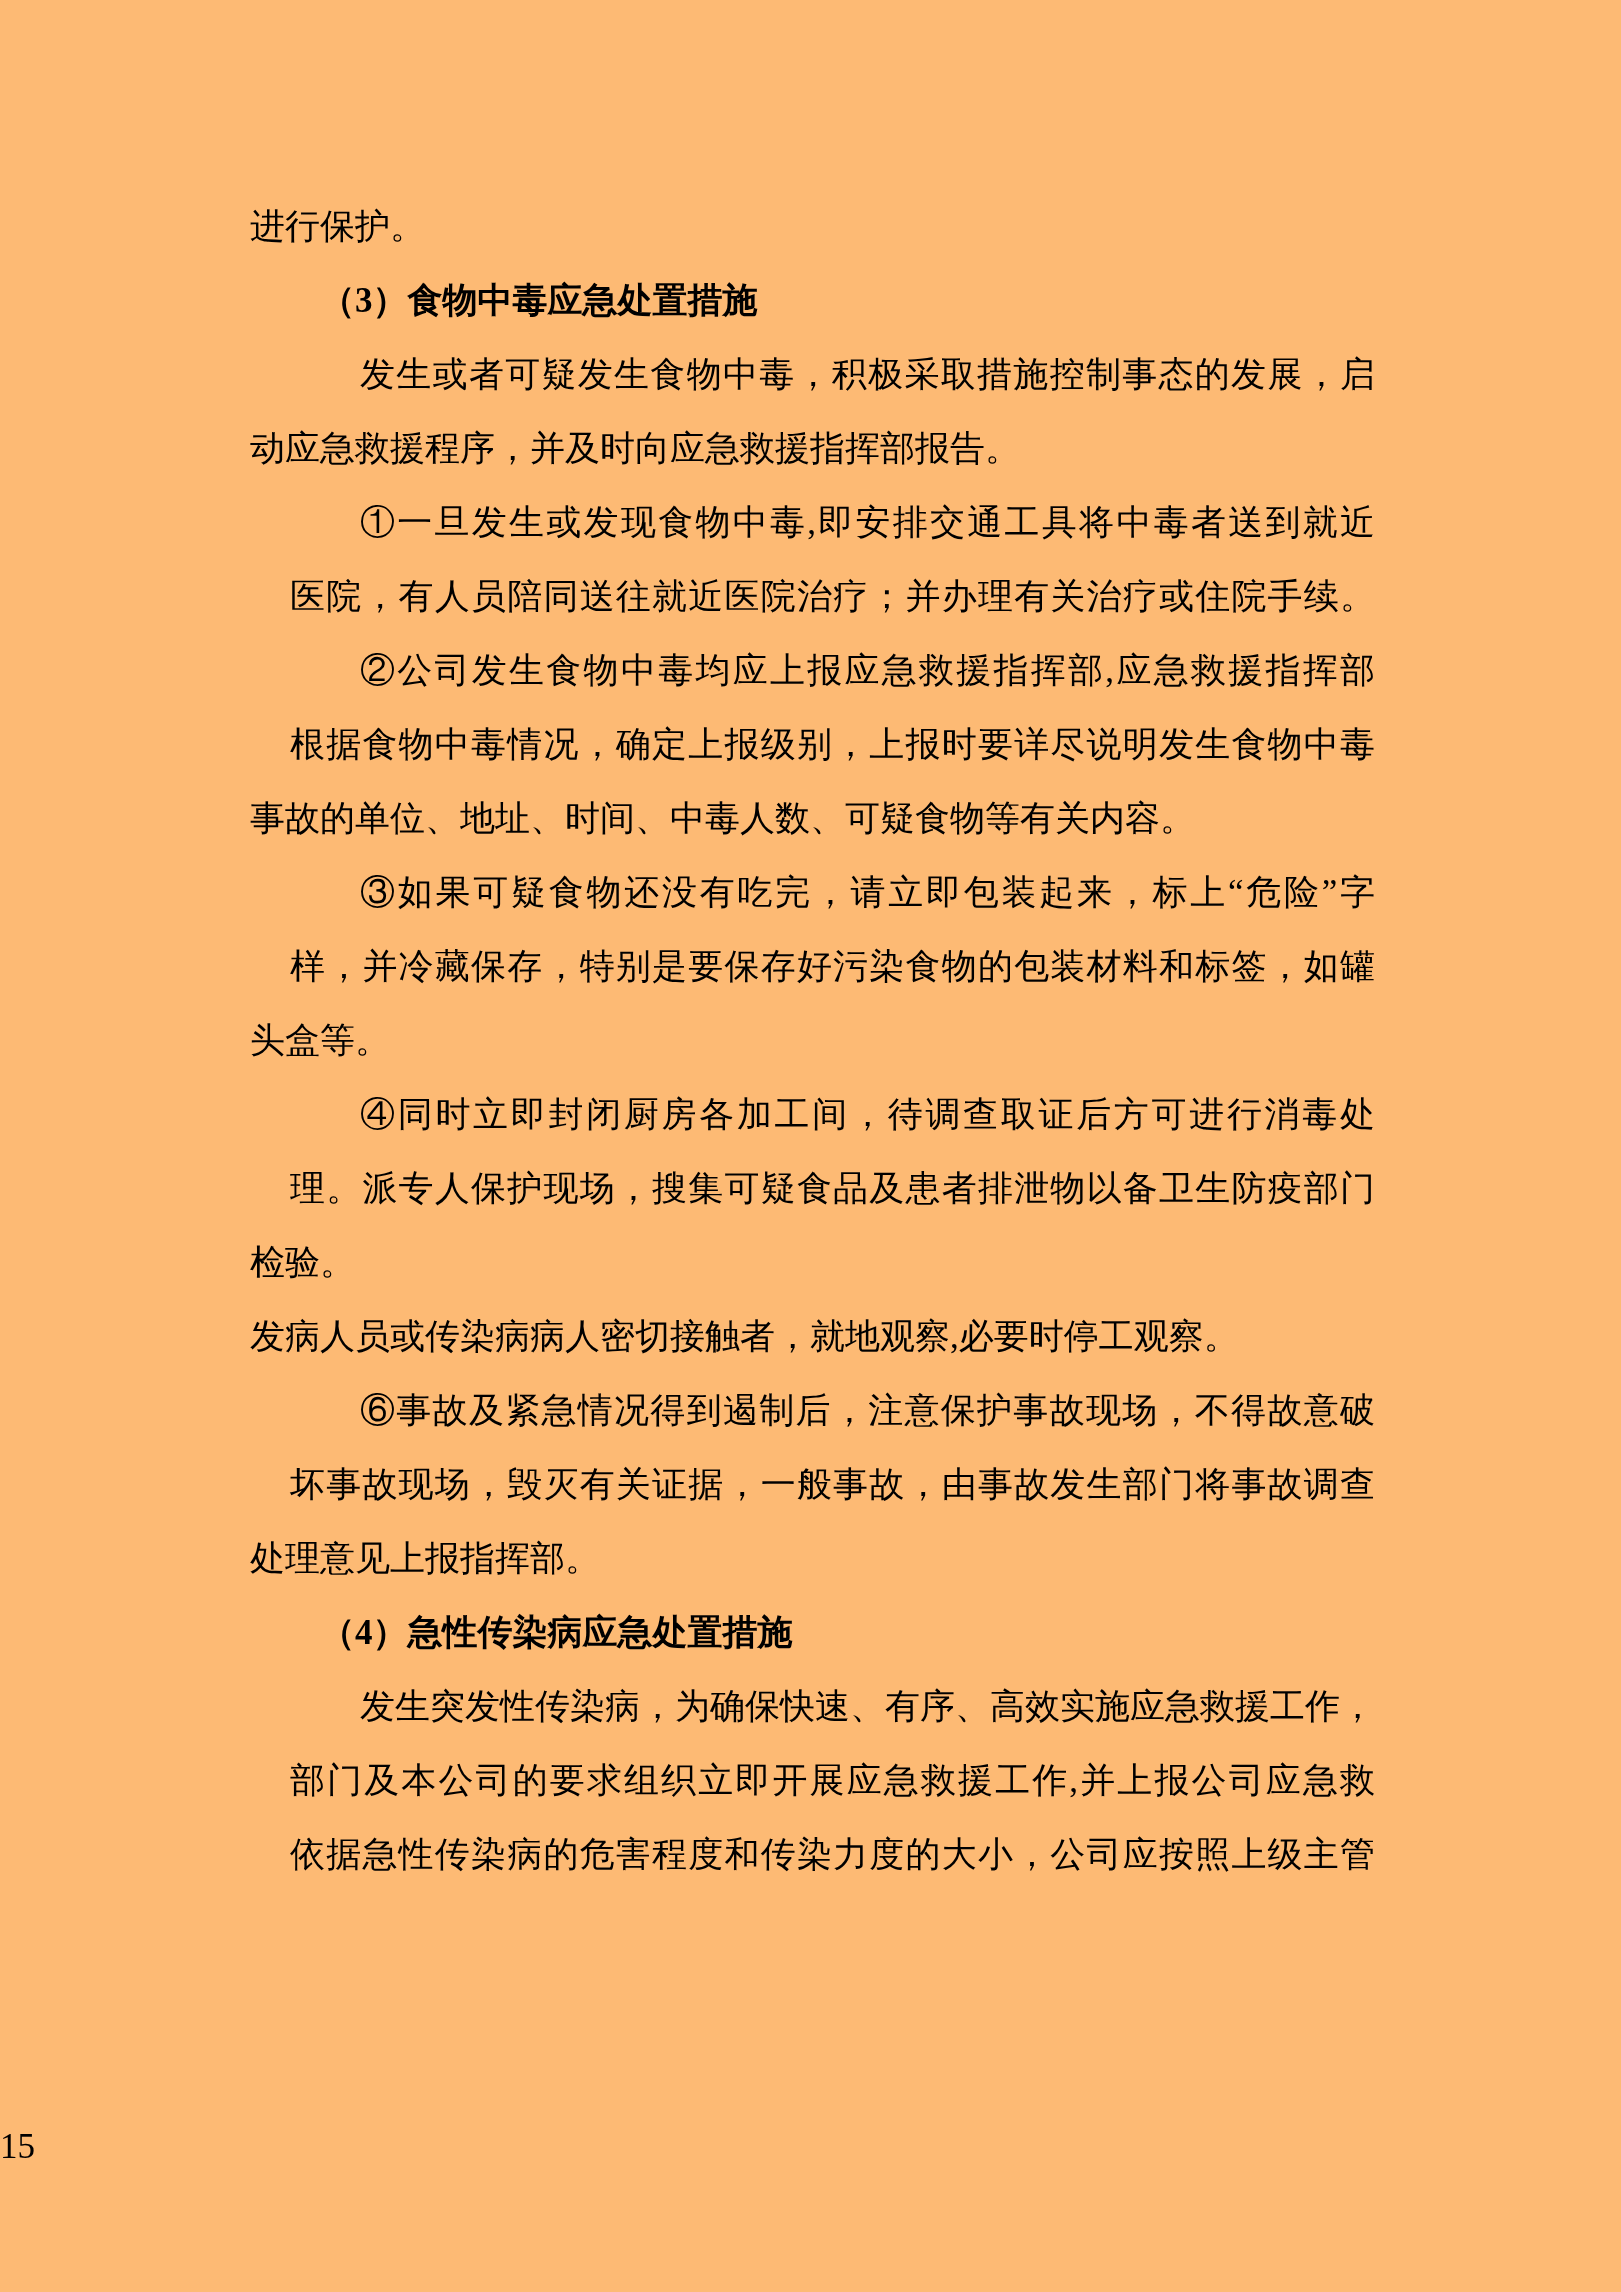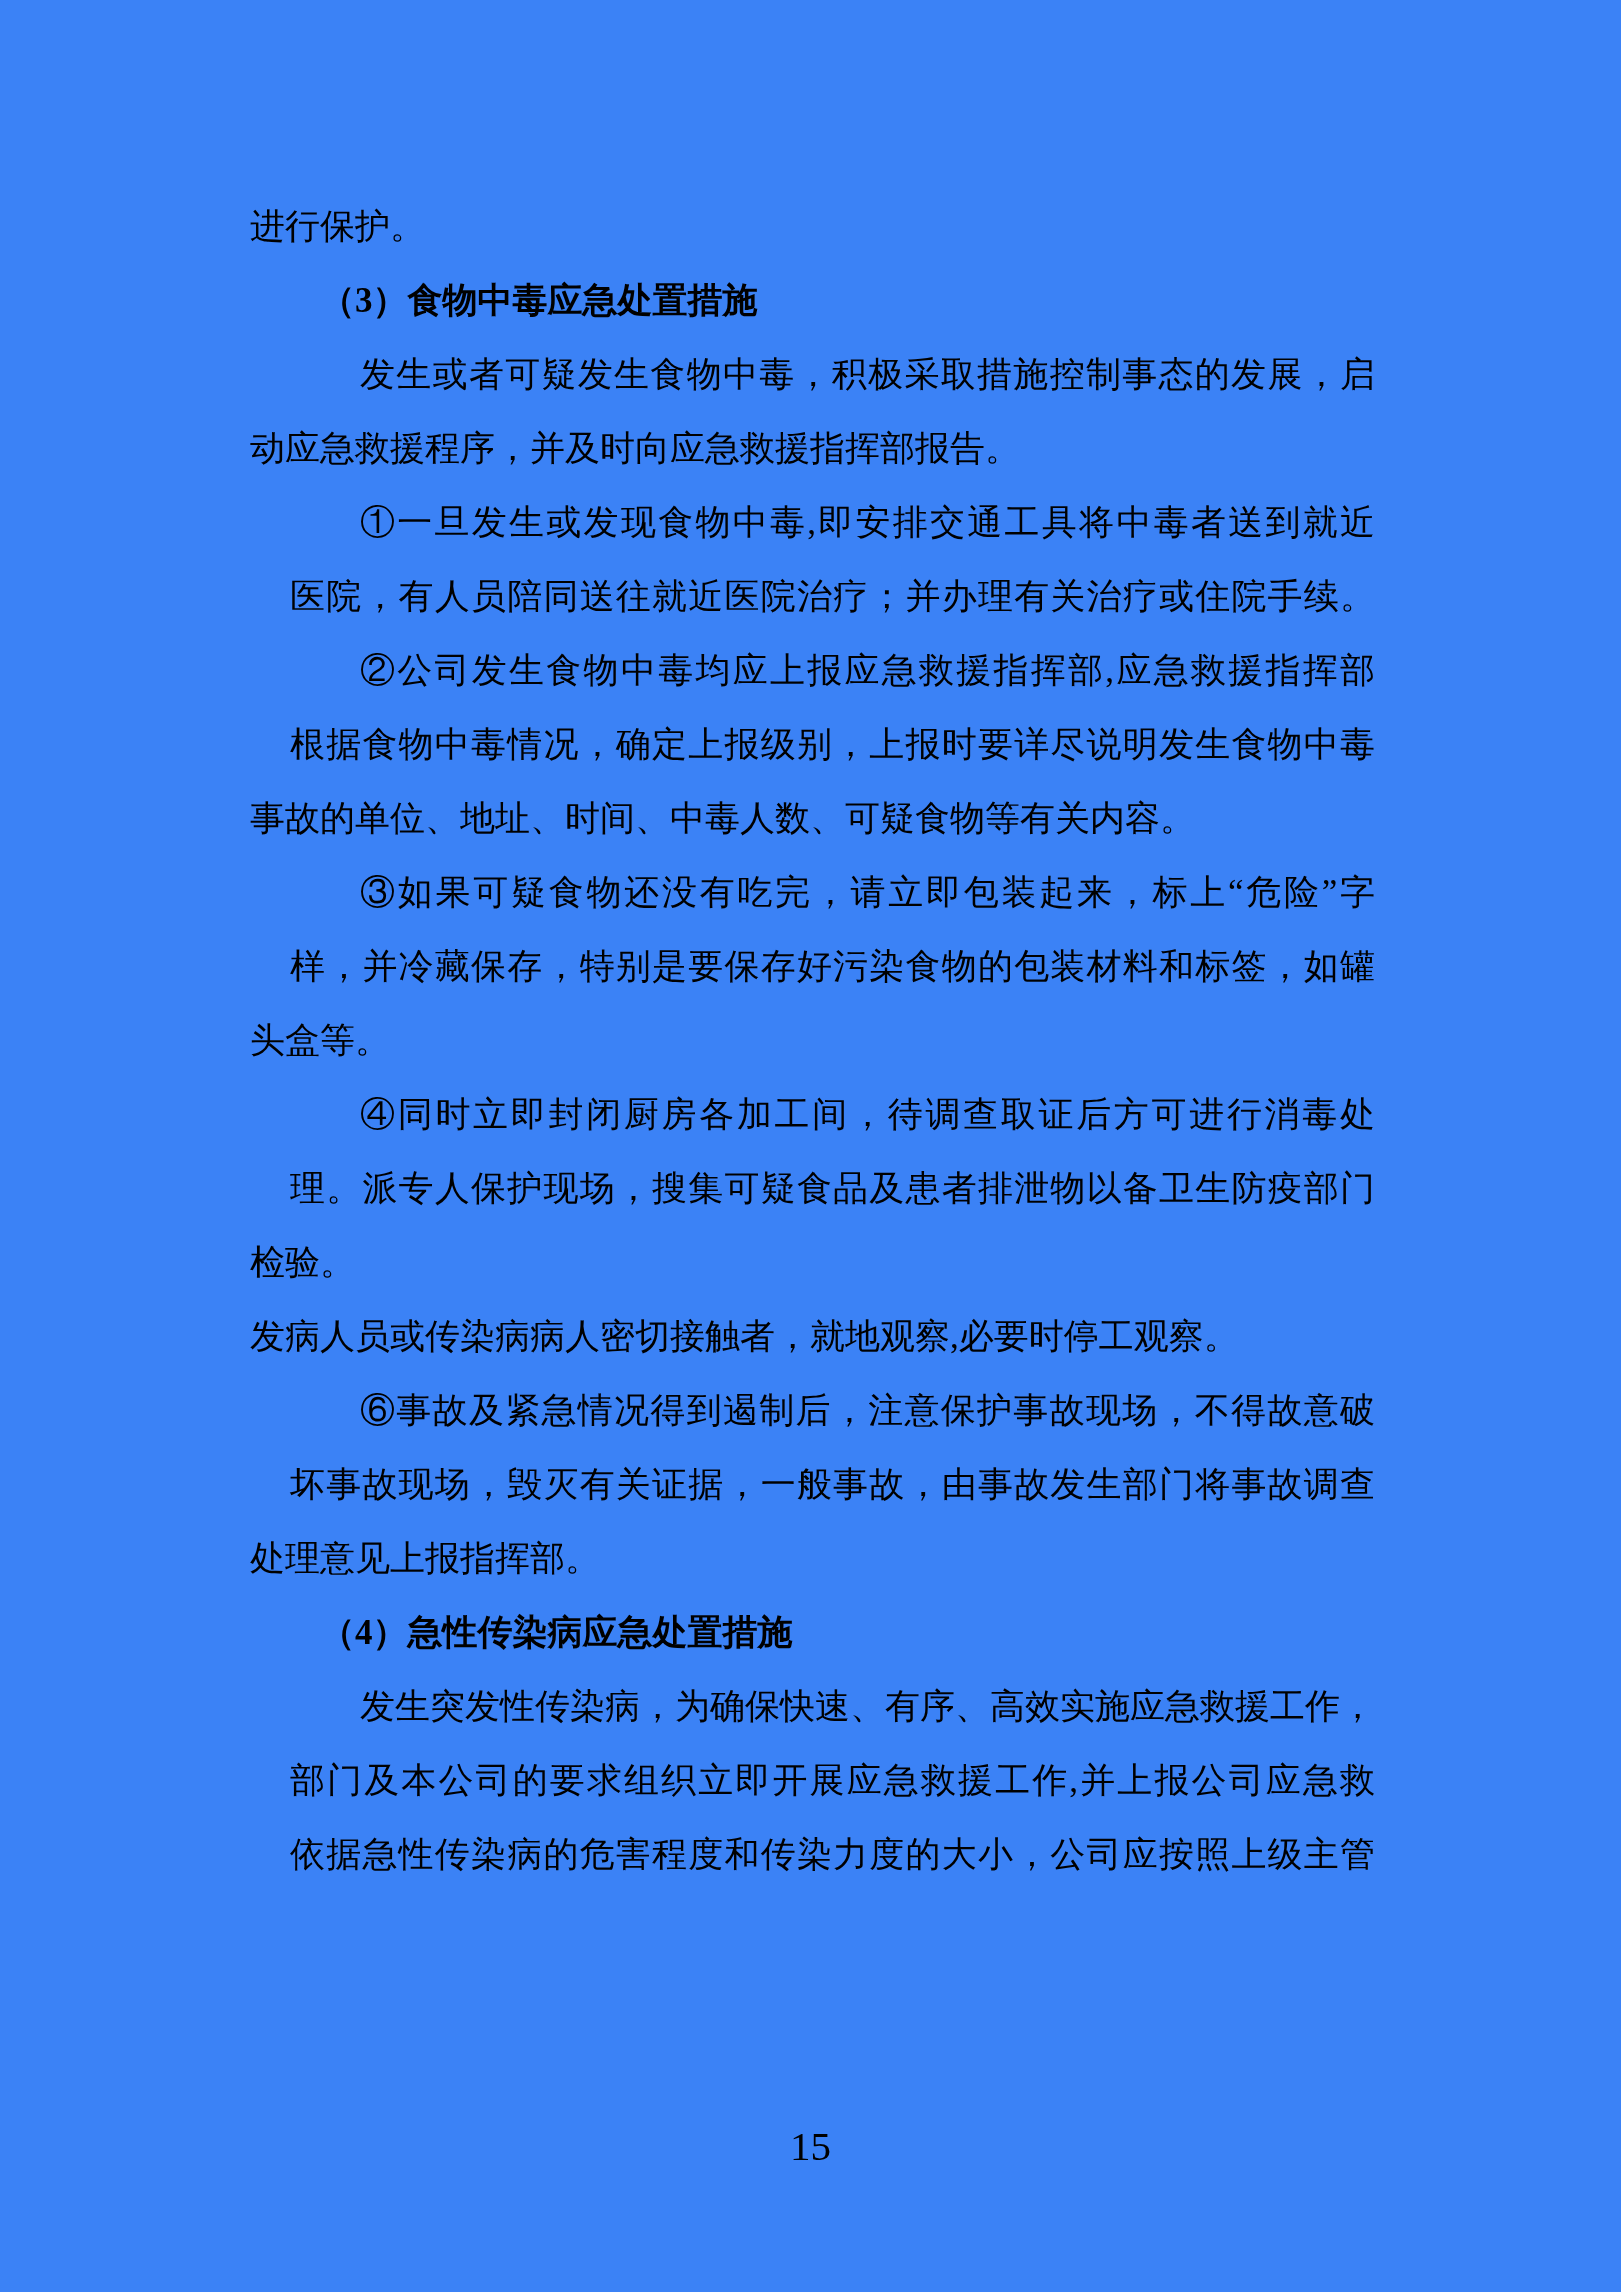--- a/index.html
+++ b/index.html
@@ -4,21 +4,21 @@
 <style>
   html, body {
     margin: 0;
     padding: 0;
     background: #ffffff;
   }
   .page {
     position: relative;
     width: 1621px;
     height: 2293px;
-    background: #3b82f6;
+    background: #fdba74;
     color: #000000;
     font-family: "Liberation Serif", "DejaVu Serif", serif;
     overflow: hidden;
   }
   .content {
     position: absolute;
     left: 250px;
     top: 190px;
     width: 1125px;
   }
@@ -40,22 +40,21 @@
     margin-left: 40px;
   }
   .bold {
     font-weight: bold;
   }
   .pagenum {
     position: absolute;
     top: 2127px;
     left: 0;
     width: 100%;
-    text-align: center;
-    font-size: 41px;
+    font-size: 35px;
     line-height: 39px;
     color: #000000;
   }
 </style>
 </head>
 <body>
 
 <div class="page">
   <div class="content">
     <div class="line">进行保护。</div>

